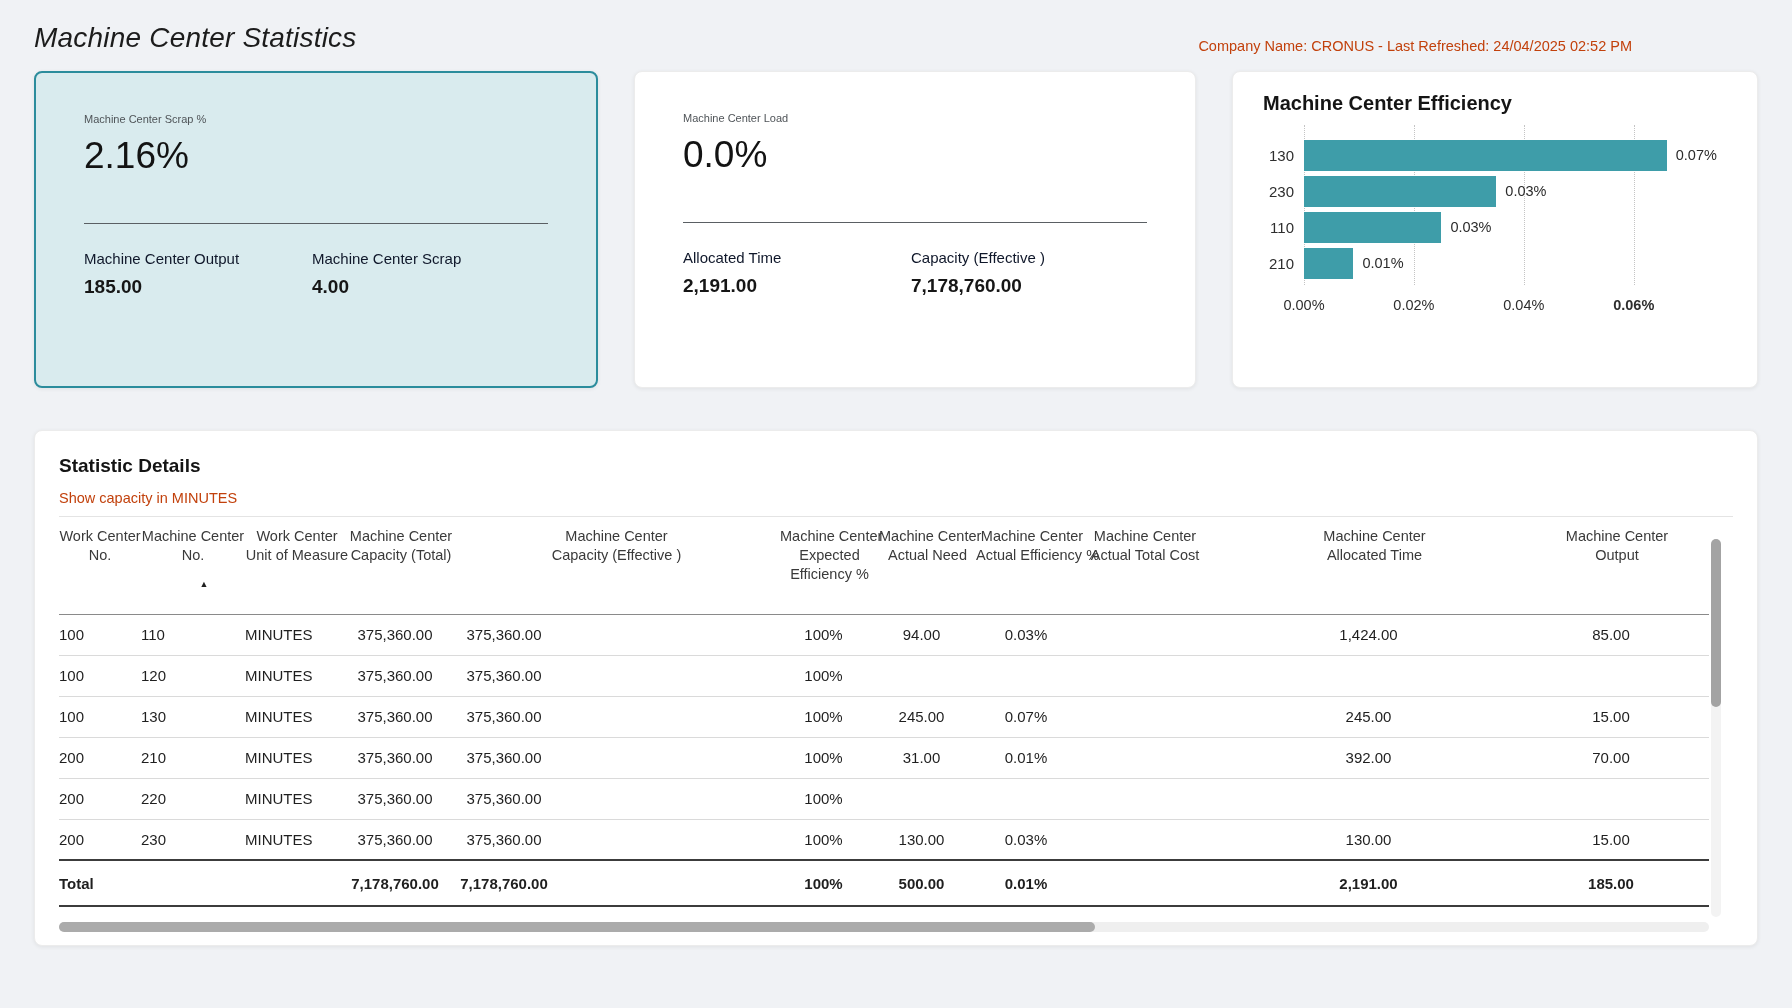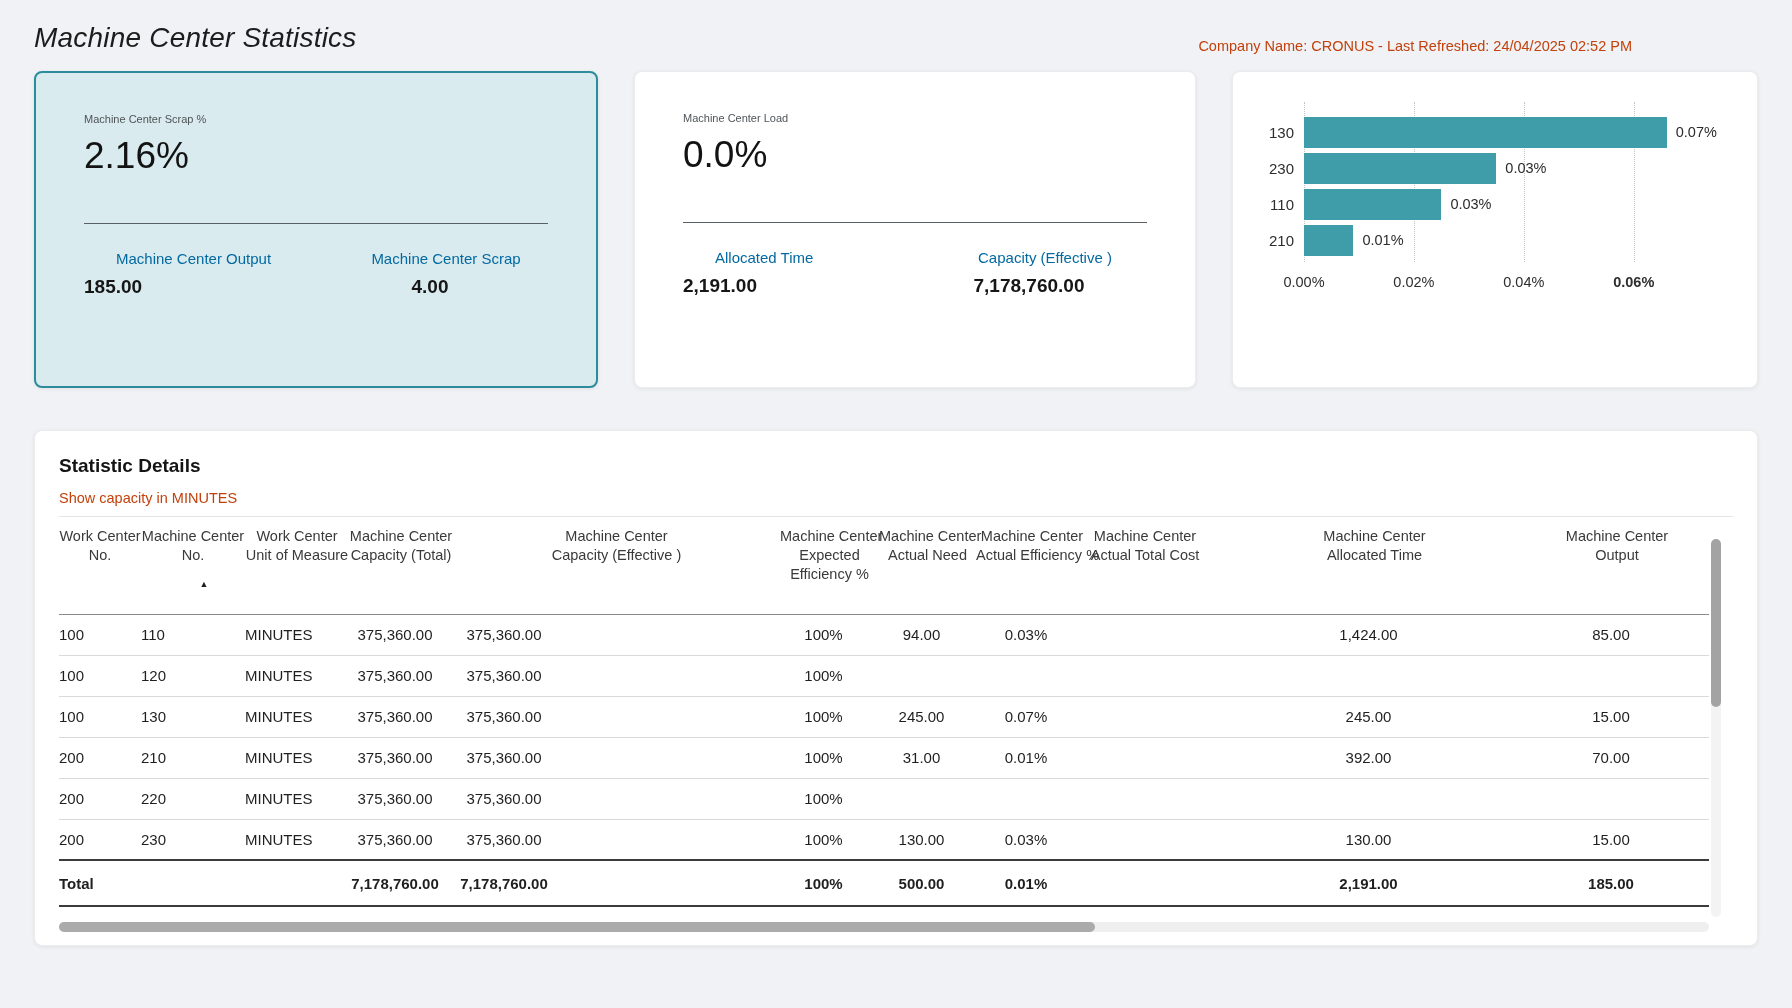--- a/index.html
+++ b/index.html
@@ -25,22 +25,22 @@
     border-radius: 8px;
     box-shadow: 0 1px 4px rgba(0,0,0,.07);
   }
   .kpi-card { flex: 1; padding: 40px 48px 0; }
   .kpi-card.selected { background: var(--sel-bg, #D9EBEE); border: 2px solid var(--sel-border, #2B8C9C); }
   .kpi-label { font-size: 11px; color: #4f5458; }
   .kpi-value { font-size: 37px; font-weight: 400; color: #131313; margin-top: 10px; }
   .kpi-divider { border: none; border-top: 1px solid #5a5f63; margin: 46px 0 0; }
   .kpi-details { display: flex; margin-top: 26px; }
   .kpi-detail { width: 228px; }
-  .kpi-detail:last-child { flex: 1; text-align: center; }
-  .d-label { font-size: 15px; color: #0369a1; margin-left: 32px; }
+  .kpi-detail:last-child { flex: 1; }
+  .d-label { font-size: 15px; color: #0f172a; }
   .d-value { font-size: 19px; font-weight: 700; color: #161616; margin-top: 9px; }
 
   
   .chart-card { flex: 1; padding: 20px 30px 0; }
   .chart-title { margin: 0; font-size: 20px; font-weight: 700; color: #151515; }
   .chart { margin-top: 22px; position: relative; }
   .plot-grid { position: absolute; left: 41px; right: 2px; top: -12px; bottom: 32px; }
   .gridline { position: absolute; top: 0; bottom: 0; width: 0; border-left: 1px dotted #c4c4c4; }
   .chart-row { display: flex; align-items: center; height: 36px; position: relative; }
   .cat-label { width: 41px; padding-right: 10px; font-size: 15px; color: #2e2e2e; text-align: right; flex: none; }
@@ -110,20 +110,21 @@
         <div class="d-value">2,191.00</div>
       </div>
       <div class="kpi-detail">
         <div class="d-label">Capacity (Effective )</div>
         <div class="d-value">7,178,760.00</div>
       </div>
     </div>
   </section>
 
   <section class="card chart-card">
+    <h2 class="chart-title">Machine Center Efficiency</h2>
     <div class="chart">
       <div class="plot-grid" id="plot-grid">
           <div class="gridline" style="left: 0%;"></div>
           <div class="gridline" style="left: 26.1097%;"></div>
           <div class="gridline" style="left: 52.2193%;"></div>
           <div class="gridline" style="left: 78.329%;"></div>
         </div>
       <div id="chart-rows">
           <div class="chart-row">
             <div class="cat-label">130</div>

